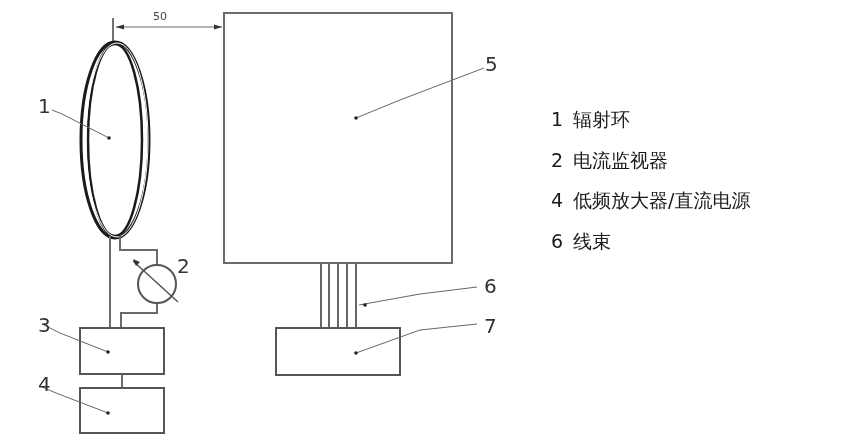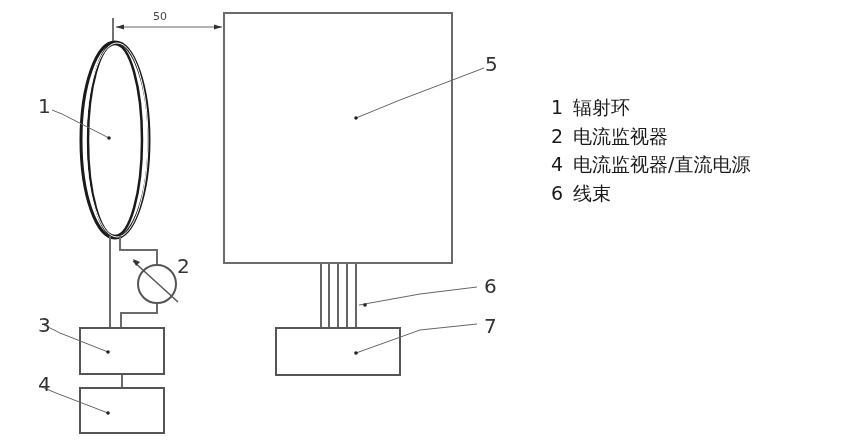--- a/index.html
+++ b/index.html
@@ -1,20 +1,20 @@
 <!DOCTYPE html>
 <html><head>
 <meta charset="utf-8">
 <style>
   html, body { margin: 0; padding: 0; background: #ffffff; }
   body { width: 854px; height: 448px; position: relative; overflow: hidden;
          font-family: "DejaVu Sans", "Liberation Sans", sans-serif; }
   #diagram { position: absolute; left: 0; top: 0; }
   .legend { position: absolute; left: 551px; top: 93px; margin: 0; padding: 0; list-style: none; }
-  .legend li { font-size: 19px; line-height: 28.5px; color: #1a1a1a; white-space: nowrap; }
+  .legend li { font-size: 19px; line-height: 28.5px; color: #1a1a1a; white-space: nowrap; margin-top: 12px; }
   .legend .num { display: inline-block; width: 22px; }
   .callout { font-family: "DejaVu Sans", sans-serif; font-size: 20px; fill: #333; }
   .dim { font-family: "DejaVu Sans", sans-serif; font-size: 11px; fill: #444; }
 </style>
 </head>
 <body>
 
 <svg id="diagram" width="854" height="448" viewBox="0 0 854 448" xmlns="http://www.w3.org/2000/svg">
 
   <g>
@@ -82,15 +82,15 @@
   <text class="callout" x="38" y="332">3</text>
   <text class="callout" x="38" y="391">4</text>
   <text class="callout" x="485" y="71">5</text>
   <text class="callout" x="484" y="293">6</text>
   <text class="callout" x="484" y="333">7</text>
 </svg>
 
 <ul class="legend">
   <li><span class="num">1</span><span>辐射环</span></li>
   <li><span class="num">2</span><span>电流监视器</span></li>
-  <li><span class="num">4</span><span>电流监视器/直流电源</span></li>
+  <li><span class="num">4</span><span>低频放大器/直流电源</span></li>
   <li><span class="num">6</span><span>线束</span></li>
 </ul>
 
 </body></html>

